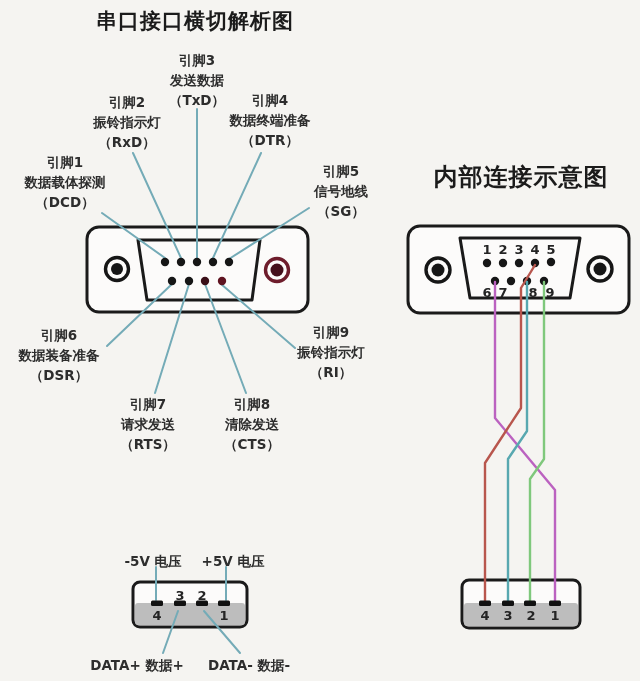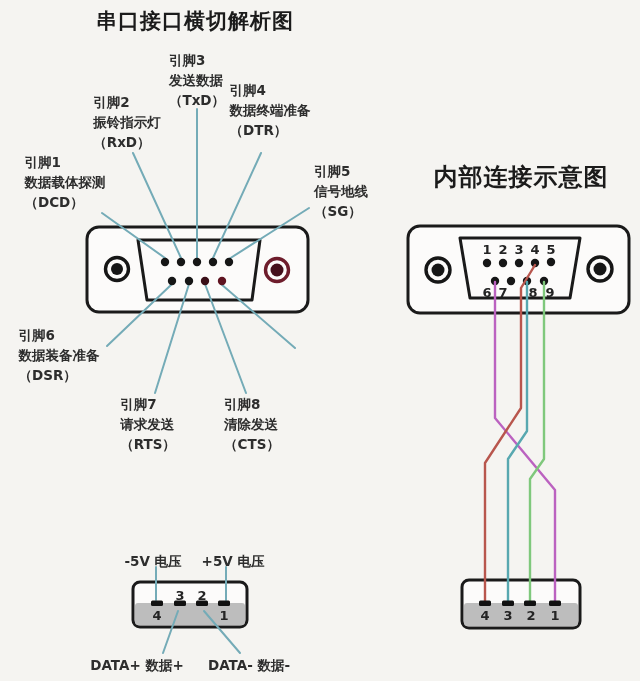--- a/index.html
+++ b/index.html
@@ -8,21 +8,21 @@
     background:#f5f4f1;
     font-family:"DejaVu Sans","Liberation Sans",sans-serif;
   }
   svg.layer{position:absolute;left:0;top:0;}
   .title{
     position:absolute;transform:translateX(-50%);
     font-weight:bold;color:#1b1b1b;white-space:nowrap;letter-spacing:1px;
   }
   .lbl{
     position:absolute;transform:translateX(-50%);
-    font-weight:bold;font-size:13.5px;line-height:20px;
+    text-align:center;font-weight:bold;font-size:13.5px;line-height:20px;
     color:#2d2d2d;white-space:nowrap;
   }
   .num{
     position:absolute;transform:translate(-50%,-50%);
     font-weight:bold;font-size:13px;color:#242424;white-space:nowrap;
   }
 </style>
 </head>
 <body>
 
@@ -134,21 +134,21 @@
   <div class="lbl" style="left:127px;top:92px">
     <div>引脚2</div>
     <div>振铃指示灯</div>
     <div>（RxD）</div>
   </div>
   <div class="lbl" style="left:197px;top:50px">
     <div>引脚3</div>
     <div>发送数据</div>
     <div>（TxD）</div>
   </div>
-  <div class="lbl" style="left:270px;top:80px">
+  <div class="lbl" style="left:270px;top:90px">
     <div>引脚4</div>
     <div>数据终端准备</div>
     <div>（DTR）</div>
   </div>
   <div class="lbl" style="left:341px;top:161px">
     <div>引脚5</div>
     <div>信号地线</div>
     <div>（SG）</div>
   </div>
   <div class="lbl" style="left:59px;top:325px">
@@ -158,20 +158,25 @@
   </div>
   <div class="lbl" style="left:148px;top:394px">
     <div>引脚7</div>
     <div>请求发送</div>
     <div>（RTS）</div>
   </div>
   <div class="lbl" style="left:252px;top:394px">
     <div>引脚8</div>
     <div>清除发送</div>
     <div>（CTS）</div>
+  </div>
+  <div class="lbl" style="left:331px;top:322px">
+    <div>引脚9</div>
+    <div>振铃指示灯</div>
+    <div>（RI）</div>
   </div>
 
   <div class="num" style="left:487px;top:249px">1</div>
   <div class="num" style="left:503px;top:249px">2</div>
   <div class="num" style="left:519px;top:249px">3</div>
   <div class="num" style="left:535px;top:249px">4</div>
   <div class="num" style="left:551px;top:249px">5</div>
   <div class="num" style="left:487px;top:292px">6</div>
   <div class="num" style="left:503px;top:292px">7</div>
   <div class="num" style="left:533px;top:292px">8</div>

